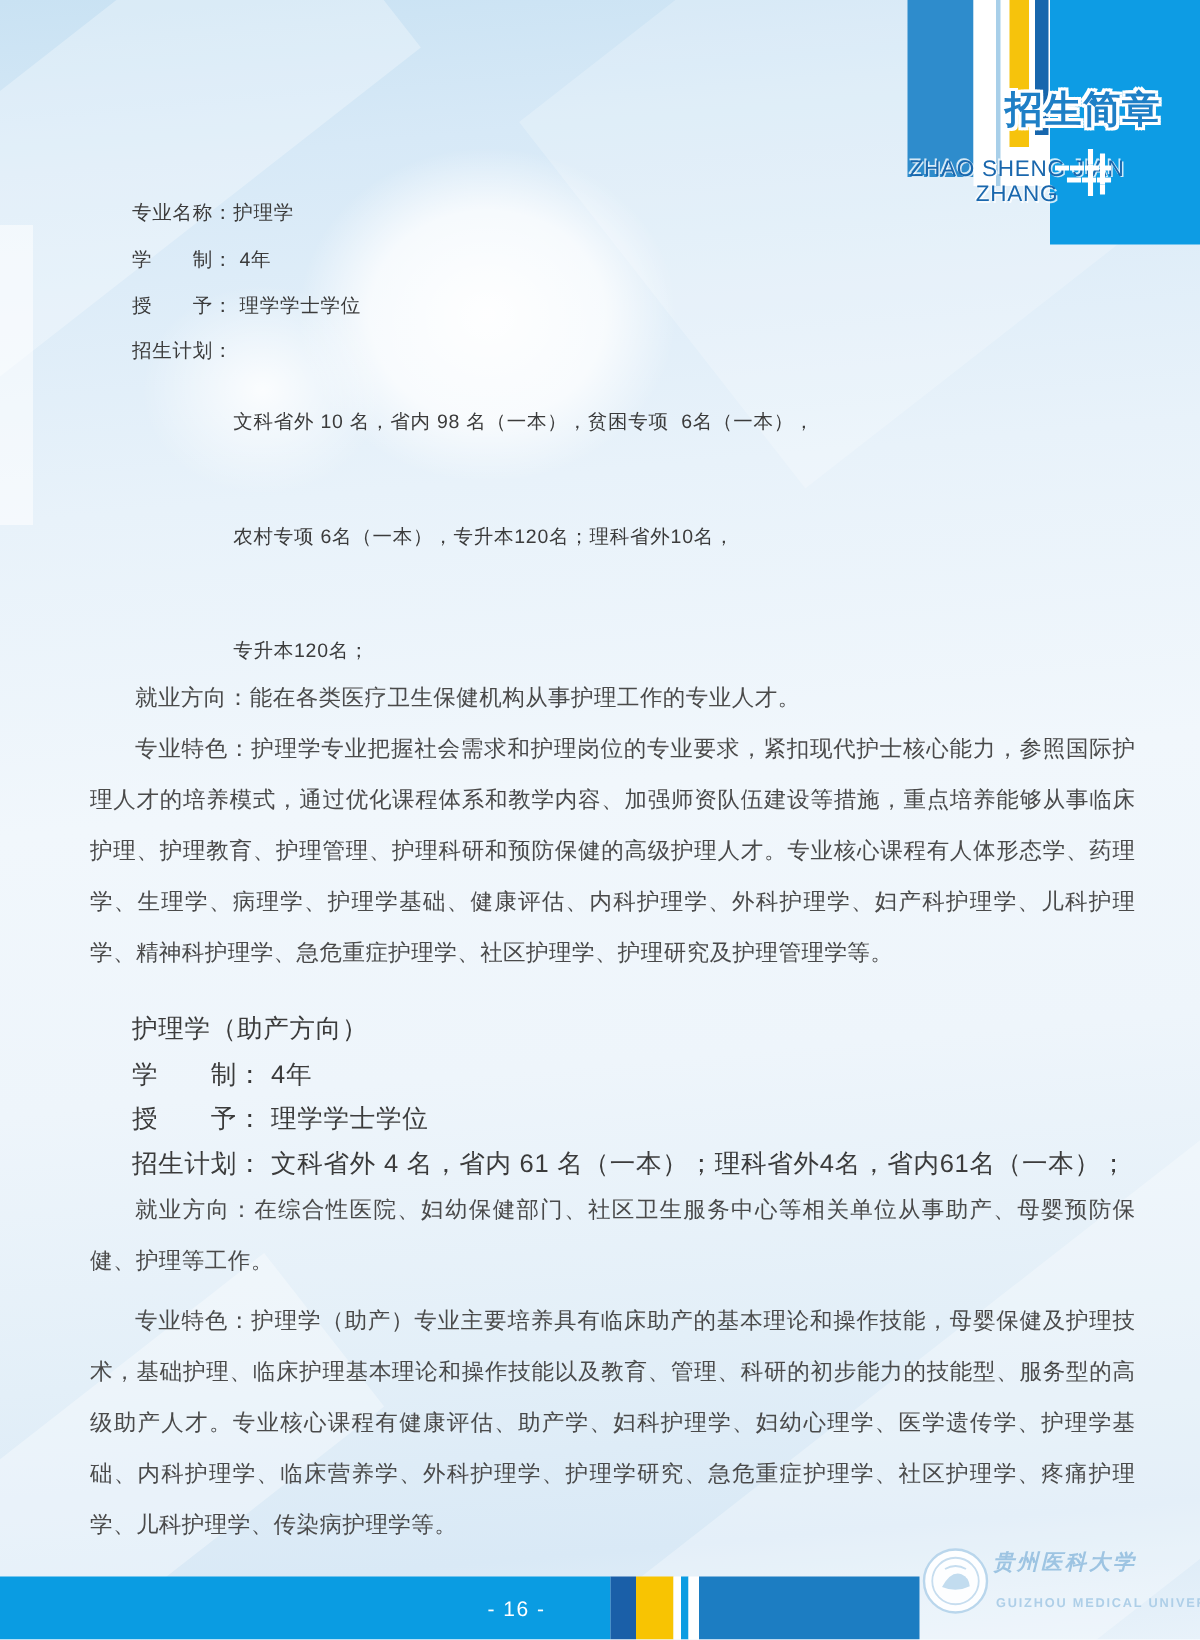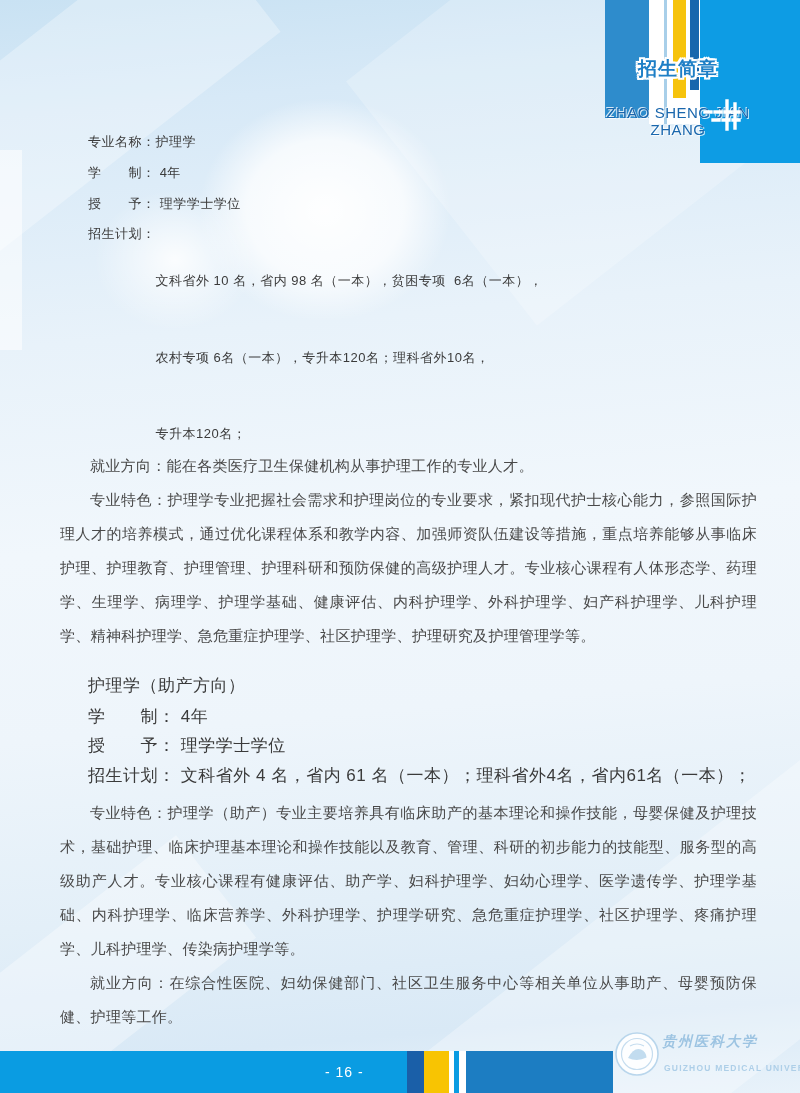--- a/index.html
+++ b/index.html
@@ -18,22 +18,22 @@
   .edgeL{left:0;top:150px;width:22px;height:200px;background:rgba(255,255,255,0.55);}
 
   
   .hdr{position:absolute;z-index:2;}
   .hdr-bar-blue{left:605px;top:0;width:44px;height:118px;background:#2e8ccc;}
   .hdr-white-gap{left:649px;top:0;width:51px;height:124px;background:#ffffff;}
   .hdr-thin-line{left:664px;top:0;width:3px;height:124px;background:#a8cfe9;}
   .hdr-bar-yellow{left:673px;top:0;width:13px;height:98px;background:#f6c30c;}
   .hdr-stripe-dark{left:690px;top:0;width:9px;height:90px;background:#1766ad;}
   .hdr-block{left:700px;top:0;width:100px;height:163px;background:#0d9ce4;}
-  .hdr-title{left:606px;top:56px;width:144px;text-align:center;font-size:19px;font-weight:bold;color:#1e7fc6;letter-spacing:1px;
-    text-shadow:-2px -2px 0 #fff,2px -2px 0 #fff,-2px 2px 0 #fff,2px 2px 0 #fff,0 2px 0 #fff,2px 0 0 #fff,0 -2px 0 #fff,-2px 0 0 #fff;}
+  .hdr-title{left:606px;top:56px;width:144px;text-align:center;font-size:25px;font-weight:bold;color:#1e7fc6;letter-spacing:1px;
+    text-shadow:-2px -2px 0 #fff,2px -2px 0 #fff,-2px 2px 0 #fff,2px 2px 0 #fff,0 2px 0 #fff,2px 0 0 #fff,0 -2px 0 #fff,-2px 0 0 #fff;padding-left:44px;}
   .hdr-sub{left:606px;top:104px;width:144px;text-align:center;font-size:15px;font-weight:normal;color:#1a67ad;letter-spacing:0.5px;
     text-shadow:-1px -1px 0 rgba(255,255,255,.8),1px 1px 0 rgba(255,255,255,.8);}
   .hdr-icon{left:703px;top:98px;}
 
   
   .content{position:absolute;z-index:2;left:60px;top:126px;width:697px;color:#3e3e3e;}
   .fields{padding-left:28px;font-size:13px;letter-spacing:0.5px;color:#3b3b3b;}
   .frow{line-height:31px;white-space:nowrap;}
   .frow .flabel{white-space:pre;}
   .planrow{display:flex;line-height:29.5px;}
@@ -122,22 +122,22 @@
         <span class="flabel">学　　制： </span><span class="fvalue">4年</span>
       </div>
       <div class="frow">
         <span class="flabel">授　　予： </span><span class="fvalue">理学学士学位</span>
       </div>
       <div class="frow">
         <span class="flabel">招生计划： </span><span class="fvalue">文科省外 4 名，省内 61 名（一本）；理科省外4名，省内61名（一本）；</span>
       </div>
     </div>
 
+    <p class="para">就业方向：在综合性医院、妇幼保健部门、社区卫生服务中心等相关单位从事助产、母婴预防保健、护理等工作。</p>
     <p class="para p2">专业特色：护理学（助产）专业主要培养具有临床助产的基本理论和操作技能，母婴保健及护理技术，基础护理、临床护理基本理论和操作技能以及教育、管理、科研的初步能力的技能型、服务型的高级助产人才。专业核心课程有健康评估、助产学、妇科护理学、妇幼心理学、医学遗传学、护理学基础、内科护理学、临床营养学、外科护理学、护理学研究、急危重症护理学、社区护理学、疼痛护理学、儿科护理学、传染病护理学等。</p>
-    <p class="para">就业方向：在综合性医院、妇幼保健部门、社区卫生服务中心等相关单位从事助产、母婴预防保健、护理等工作。</p>
 
   </div>
 
   <div class="ftr ftr-seg f-main"></div>
   <div class="ftr ftr-seg f-dark"></div>
   <div class="ftr ftr-seg f-yellow"></div>
   <div class="ftr ftr-seg f-gap1"></div>
   <div class="ftr ftr-seg f-thin"></div>
   <div class="ftr ftr-seg f-gap2"></div>
   <div class="ftr ftr-seg f-mid"></div>

